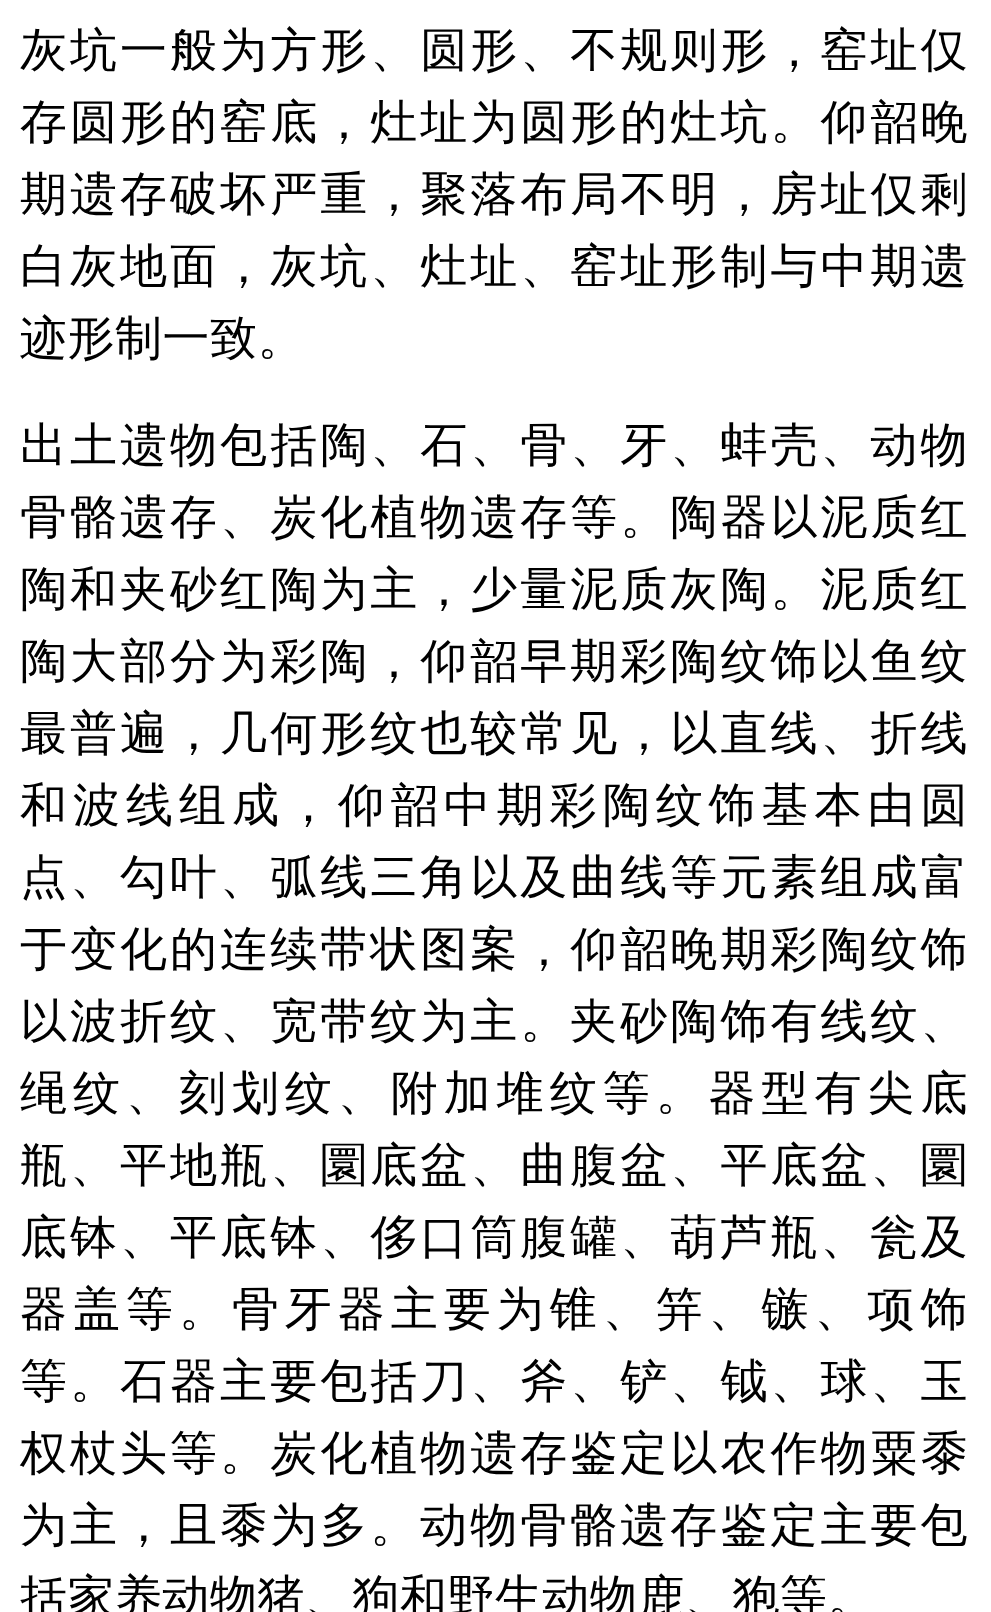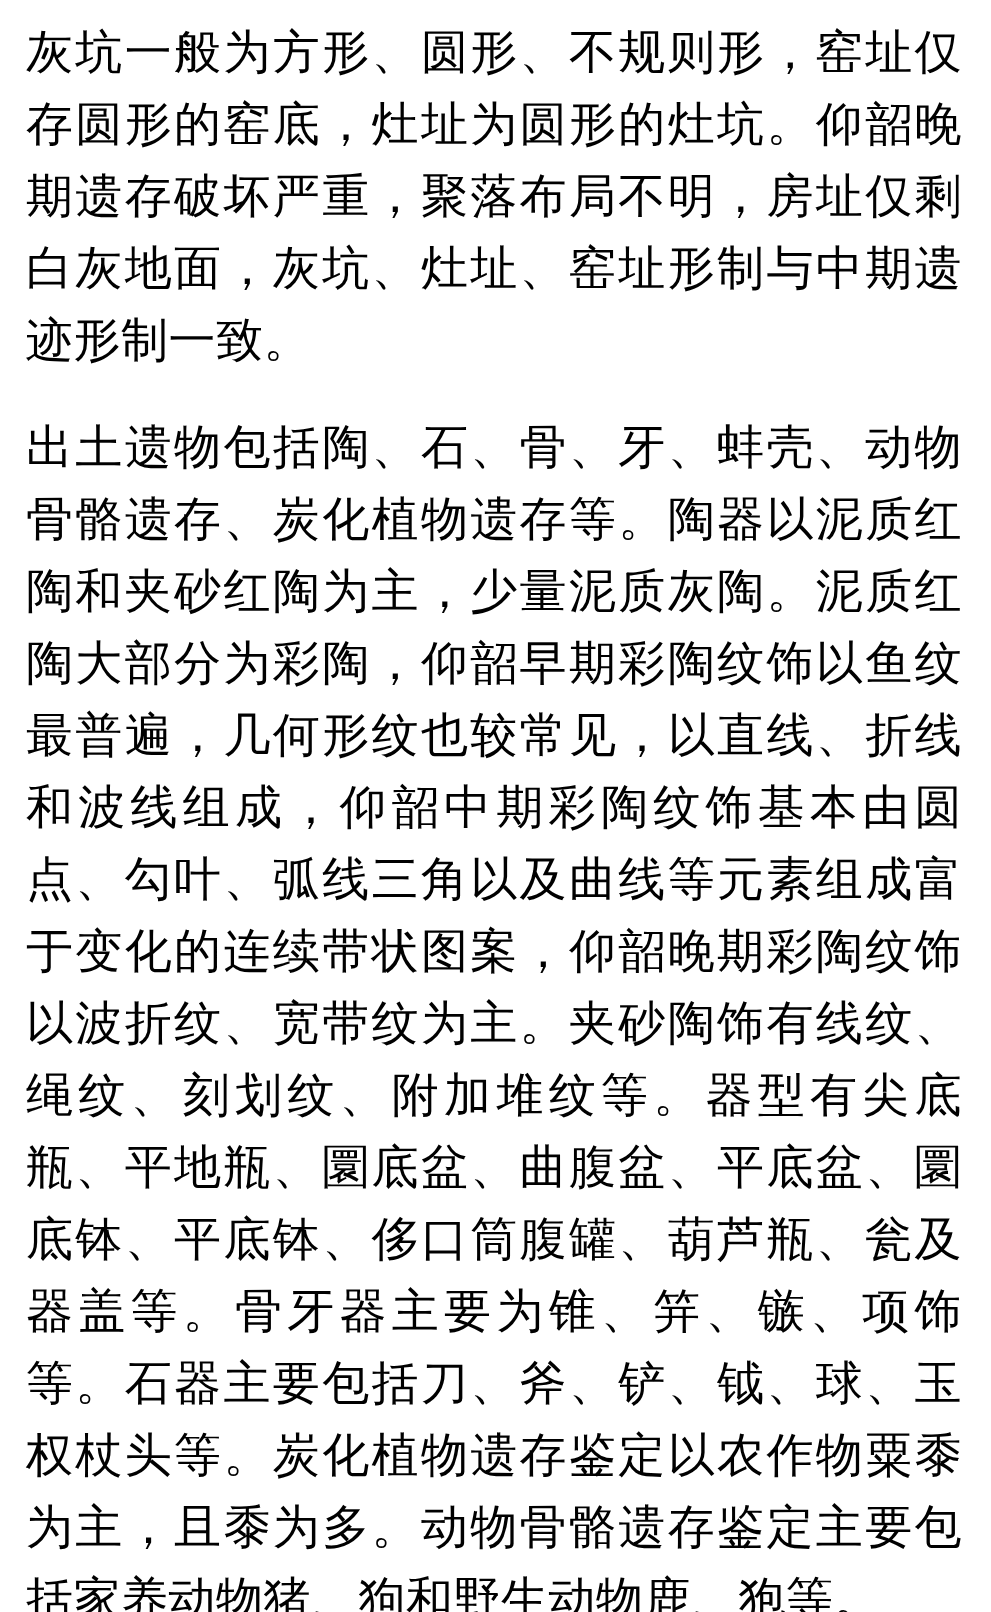--- a/index.html
+++ b/index.html
@@ -17,22 +17,21 @@
     font-size: 47px;
     line-height: 72px;
     color: #000000;
     text-align: justify;
     text-justify: inter-character;
     letter-spacing: 0.5px;
     word-break: normal;
     overflow: hidden;
   }
   .para {
-    margin: 16px;
-    font-family: Liberation Mono, monospace;
+    margin: 10px;
   }
   .para + .para {
     margin-top: 35px;
   }
 </style>
 </head>
 <body>
 
 <div class="page">
   <p class="para">灰坑一般为方形、圆形、不规则形，窑址仅存圆形的窑底，灶址为圆形的灶坑。仰韶晚期遗存破坏严重，聚落布局不明，房址仅剩白灰地面，灰坑、灶址、窑址形制与中期遗迹形制一致。</p>

